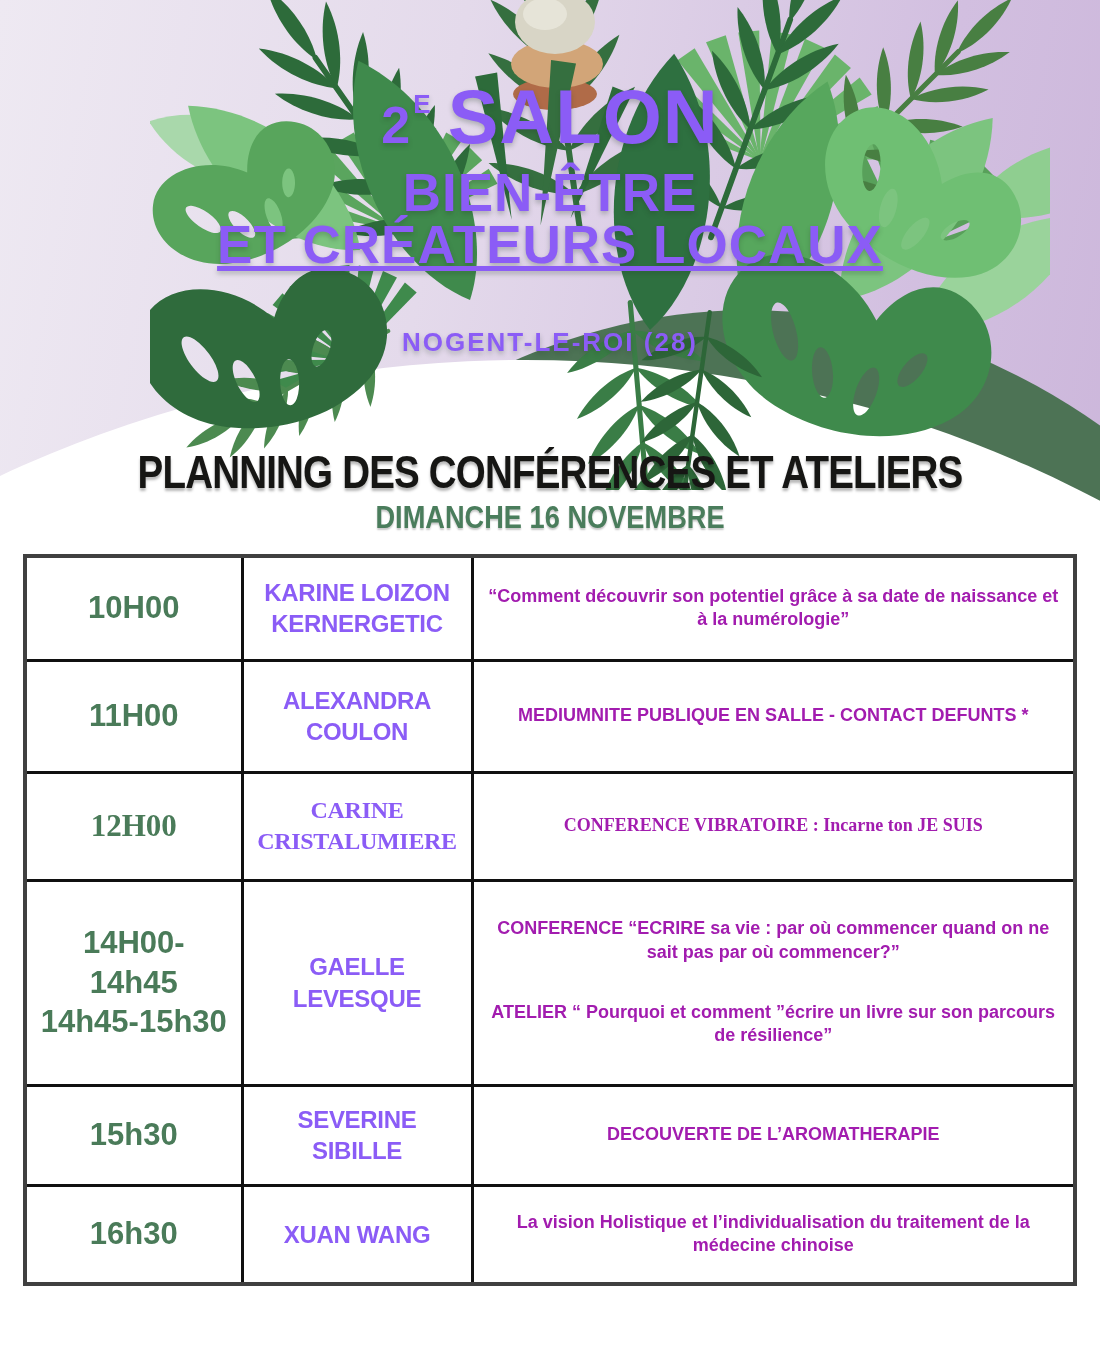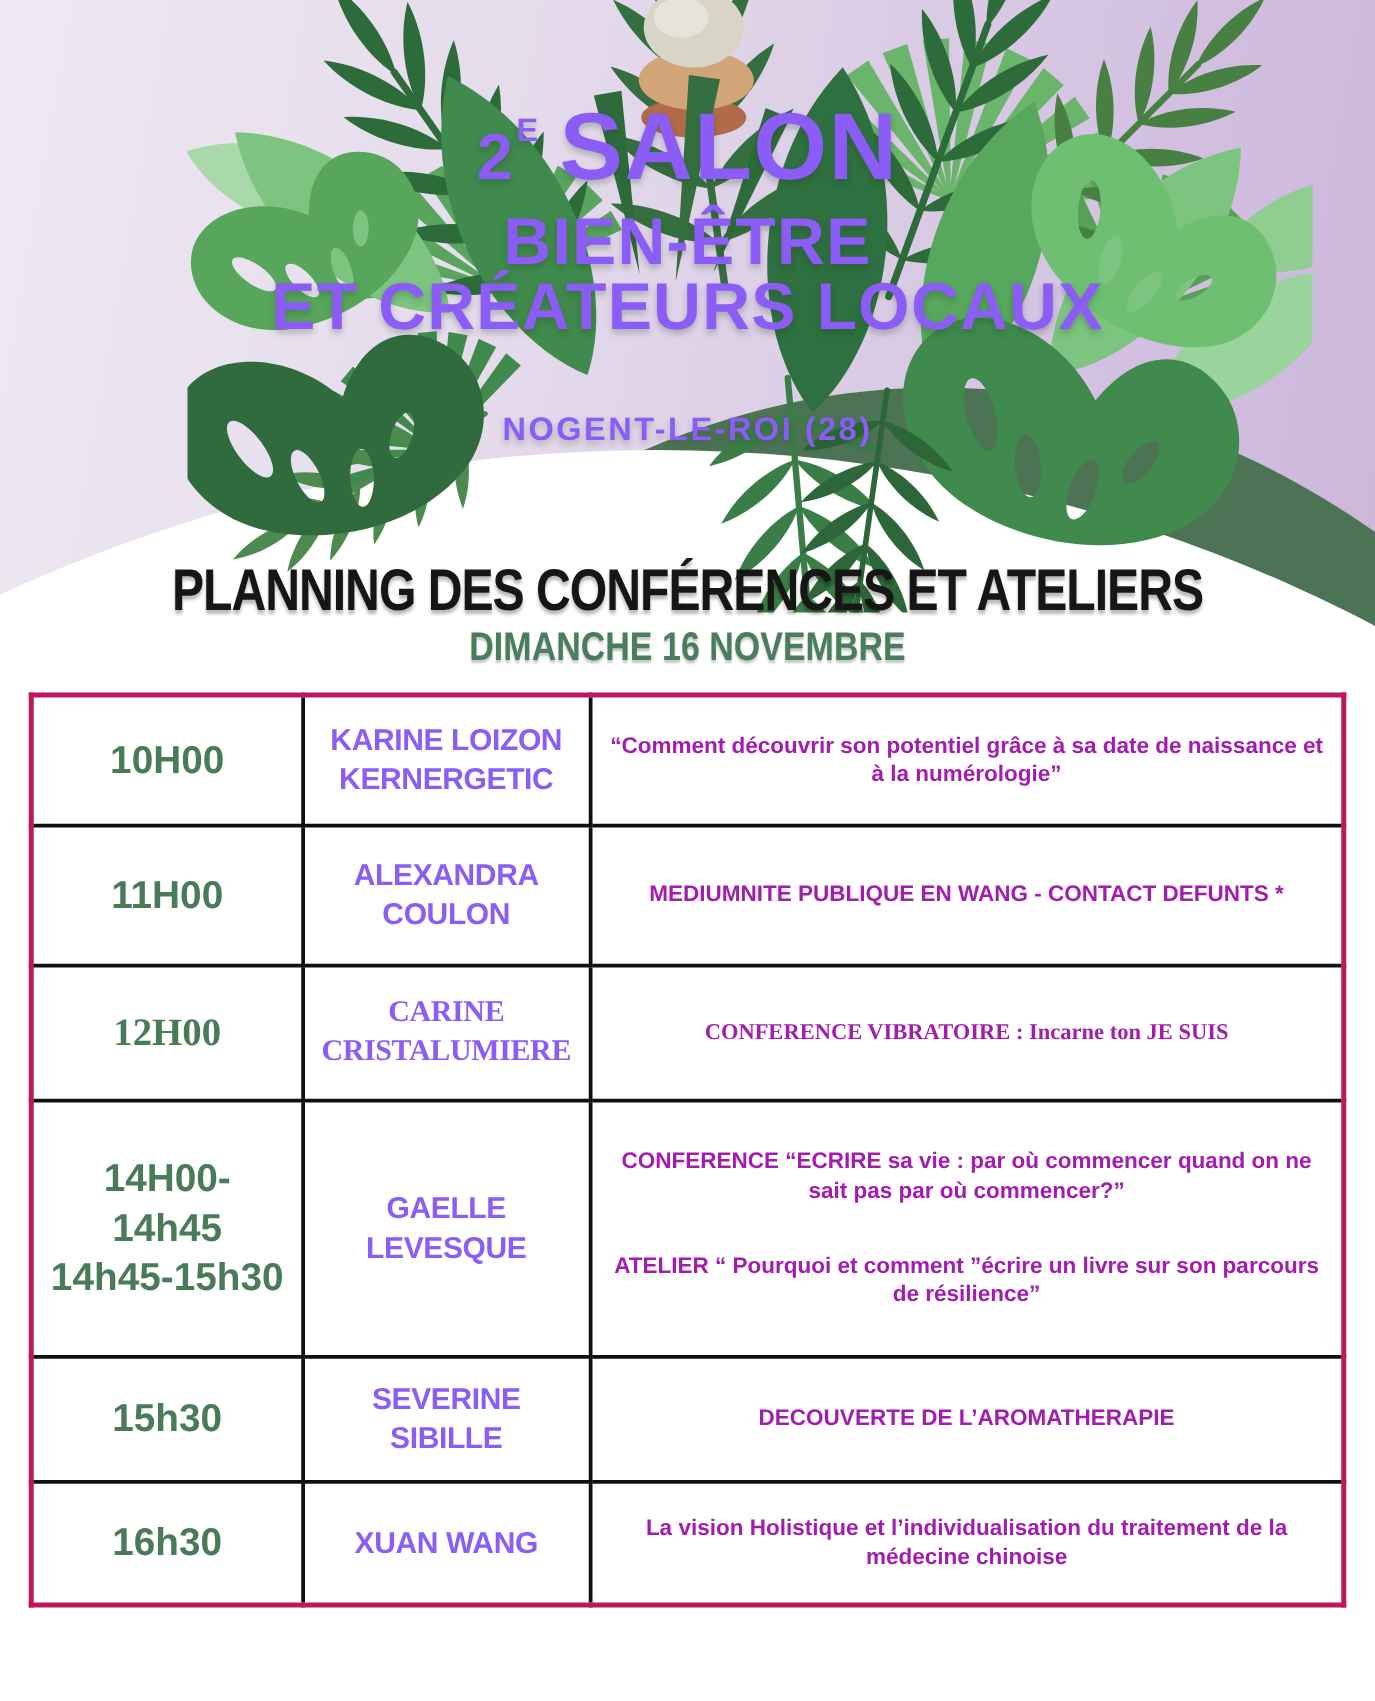--- a/index.html
+++ b/index.html
@@ -12,35 +12,35 @@
   .green-dome{left:0;top:310px;width:1500px;height:2000px;background:#4d7355;}
   .white-dome{left:-650px;top:360px;width:2350px;height:2200px;background:#ffffff;}
   .leaves{position:absolute;left:150px;top:0;}
 
   .title-block{position:absolute;top:64px;left:0;right:0;text-align:center;color:#8b5cf6;
     font-weight:bold;text-shadow:0 3px 5px rgba(35,60,40,.28);}
   .t1{font-size:76px;line-height:80px;letter-spacing:1px;}
   .t1 .num{font-size:52px;}
   .t1 .sup{font-size:26px;vertical-align:30px;margin:0 16px 0 2px;}
   .t2{font-size:53px;line-height:52px;margin-top:2px;letter-spacing:1px;}
-  .t3{font-size:53px;line-height:52px;letter-spacing:1px;}
+  .t3{font-size:53px;line-height:52px;letter-spacing:1px;text-decoration:underline;}
   .loc{font-size:26px;margin-top:56px;letter-spacing:2px;}
 
   .heading{position:absolute;top:444px;left:0;right:0;text-align:center;color:#161614;
     font-size:47px;font-weight:bold;letter-spacing:-1px;transform:scaleX(.82);
     text-shadow:0 3px 3px rgba(0,0,0,.28);}
   .subheading{position:absolute;top:499px;left:0;right:0;text-align:center;color:#4a7d5c;
     font-size:32px;font-weight:bold;transform:scaleX(.85);
     text-shadow:0 2px 2px rgba(0,0,0,.22);}
 
   table.schedule{position:absolute;left:23px;top:554px;width:1054px;
     border-collapse:collapse;table-layout:fixed;background:transparent;}
   table.schedule td{border:3px solid #101010;vertical-align:middle;text-align:center;
     font-weight:bold;padding:6px 10px;}
-  table.schedule{border:4px solid #be185d;padding-left:19px;}
+  table.schedule{border:4px solid #404040;padding-left:19px;}
   td.time{color:#4a7b59;font-size:31px;line-height:1.28;}
   td.speaker{color:#8b5cf6;font-size:24px;line-height:1.3;letter-spacing:-0.3px;}
   td.topic{color:#a21caf;font-size:18px;line-height:1.32;padding:10px 22px;}
   td.topic .para + .para{margin-top:36px;}
 </style>
 </head>
 <body>
 
 <div class="dome green-dome"></div>
 <div class="dome white-dome"></div>
@@ -154,21 +154,21 @@
       </tr>
       <tr style="height: 112px;">
         <td class="time">
           <div>11H00</div>
         </td>
         <td class="speaker">
           <div>ALEXANDRA</div>
           <div>COULON</div>
         </td>
         <td class="topic">
-          <div class="para">MEDIUMNITE PUBLIQUE EN WANG - CONTACT DEFUNTS *</div>
+          <div class="para">MEDIUMNITE PUBLIQUE EN SALLE - CONTACT DEFUNTS *</div>
         </td>
       </tr>
       <tr style="height: 108px; font-family: Liberation Serif, serif;">
         <td class="time">
           <div>12H00</div>
         </td>
         <td class="speaker">
           <div>CARINE</div>
           <div>CRISTALUMIERE</div>
         </td>

